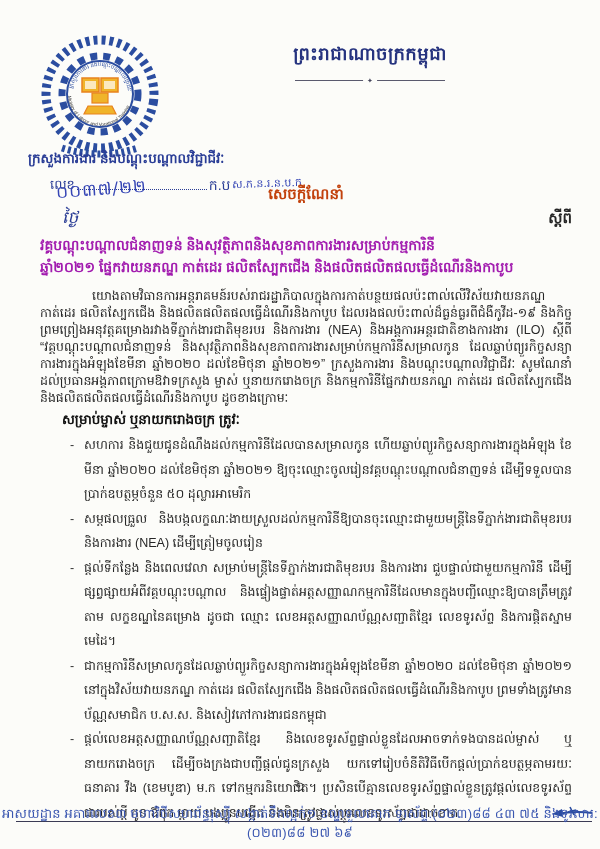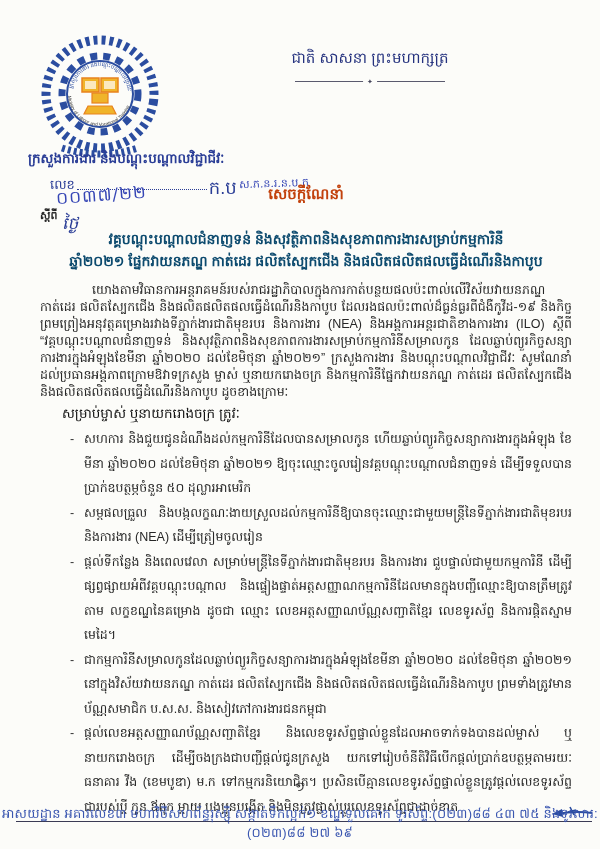--- a/index.html
+++ b/index.html
@@ -25,34 +25,34 @@
   .kingdom-divider .knot { position:absolute; top:0; left:50%; transform:translateX(-50%);
     font-size:7px; color:#44445a; background:#fcfcf9; padding:0 4px; line-height:7px; }
 
   
   .ministry-block { position:absolute; left:28px; top:150px; width:330px; color:#2a3d96; }
   .ministry-name { font-size:13.5px; font-weight:bold; }
   .ref-line { margin-top:6px; font-size:13px; font-weight:normal; display:flex; align-items:flex-start; position:relative; padding-left:22px;}
   .ref-dots { display:inline-block; width:130px; border-bottom:1px dotted #2a3d96; height:14px; margin:0 2px; position:relative; }
   .ink { font-family:"DejaVu Serif", serif; color:#3646b5; }
   .ref-handwritten { position:absolute; left:28px; bottom:-6px; font-size:17px; transform:rotate(-4deg); white-space:nowrap; letter-spacing:1px; }
-  .ref-code { font-size:18px; }
+  .ref-code { font-size:14px; }
   .ref-code-hand { font-size:11px; margin-left:2px; transform:rotate(-2deg); display:inline-block; }
   .date-label { margin-top:9px; margin-left:34px; font-size:17px; color:#2a3d96;font-style:italic; }
 
   
   .content { position:absolute; left:40px; right:28px; top:184px; }
   .doc-type   { text-align:center; font-size:15px; font-weight:bold; color:#c2410c; }
-  .about-label{ text-align:left; font-size:11px; font-weight:bold; margin-top:2px; }
-  .subject    { text-align:center; font-size:14px; font-weight:bold; line-height:22px; margin-top:4px; color:#0c4a6e; }
+  .about-label{ text-align:right; font-size:15px; font-weight:bold; margin-top:2px; }
+  .subject    { font-size:14px; font-weight:bold; line-height:22px; margin-top:4px; color:#a21caf; }
   .para {
     font-size:12.5px; line-height:17px; text-align:justify; margin-top:10px;
   }
   .para .indent { display:inline-block; width:52px; }
-  .sec-heading { font-size:13.5px; font-weight:normal; margin:4px 0 2px 22px; color:#111; }
+  .sec-heading { font-size:13.5px; font-weight:bold; margin:4px 0 2px 22px; color:#111; }
   .bullets { margin-left:30px; }
   .bullet { display:flex; font-size:12.5px; line-height:24.5px; text-align:justify; }
   .bullet .marker { width:14px; flex:0 0 14px; color:#333; }
   .bullet .txt { flex:1; }
 
   
   .page-number { position:absolute; bottom:52px; left:0; right:0; text-align:center;
     font-size:13px; color:#333; }
   .check-arrow { position:absolute; right:6px; bottom:26px; width:46px; height:20px; }
   .footer-rule { position:absolute; left:16px; right:8px; bottom:27px; border-top:1.4px solid #3b3b55; }
@@ -92,21 +92,21 @@
 
       <text font-size="4.6" fill="#333">
         <textPath href="#arcBottom" startOffset="2%">Ministry of Labour and Vocational Training</textPath>
       </text>
 
       <path d="M 28 116 Q 66 128 104 116" fill="none" stroke="#2b4da0" stroke-width="7" stroke-dasharray="3 3"></path>
     </svg>
   </div>
 
   <div class="kingdom-block">
-    <div class="kingdom-line2">ជាតិ សាសនា ព្រះមហាក្សត្រ</div>
+    <div class="kingdom-line1">ព្រះរាជាណាចក្រកម្ពុជា</div>
     <div class="kingdom-divider">
       <span class="bar"></span>
       <span class="knot">✦</span>
     </div>
   </div>
 
   <div class="ministry-block">
     <div class="ministry-name">ក្រសួងការងារ និងបណ្តុះបណ្តាលវិជ្ជាជីវៈ</div>
     <div class="ref-line">
       <span>លេខ</span>

